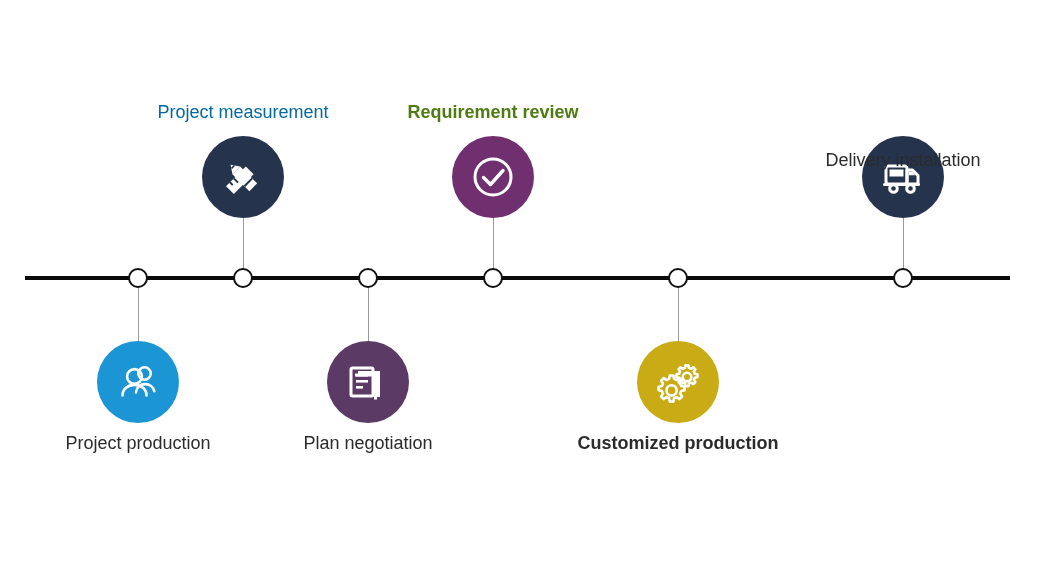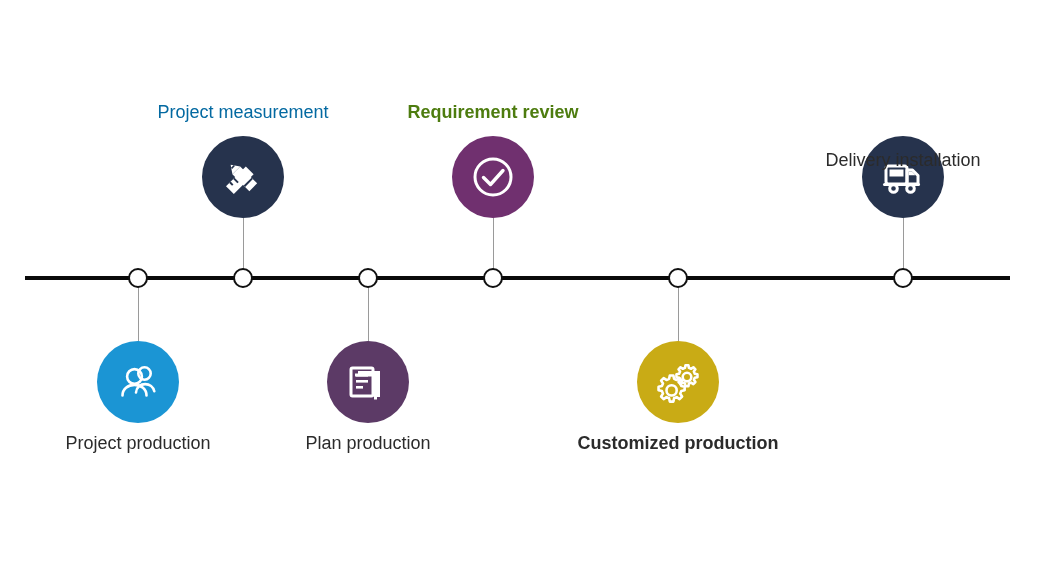--- a/index.html
+++ b/index.html
@@ -123,21 +123,21 @@
         <path d="M9 13.5 h22 v26 h-3 v-23 h-19 z" fill="#ffffff"></path>
 
         <rect x="5" y="8" width="22" height="28" rx="1.5" fill="none" stroke="#ffffff" stroke-width="3"></rect>
 
         <rect x="10" y="14" width="12" height="2.6" fill="#ffffff"></rect>
         <rect x="10" y="20" width="12" height="2.6" fill="#ffffff"></rect>
         <rect x="10" y="26" width="7" height="2.6" fill="#ffffff"></rect>
       </svg>
     </span>
   </div>
-  <div class="step-label" style="left: 368px; top: 432px; color: rgb(43, 43, 43);">Plan production</div>
+  <div class="step-label" style="left: 368px; top: 432px; color: rgb(43, 43, 43);">Plan negotiation</div>
 
   <div class="stem" style="left: 493px; width: 1px; background: rgb(154, 154, 154); top: 214px; height: 64px;"></div>
   <div class="node-dot" style="left: 483px; top: 268px; width: 20px; height: 20px; background: rgb(255, 255, 255); border-color: rgb(17, 17, 17);"></div>
   <div class="icon-circle" style="left: 452px; top: 136px; width: 82px; height: 82px; background: rgb(112, 48, 111);">
     <span>
       <svg width="46" height="46" viewBox="0 0 46 46" aria-hidden="true">
         <circle cx="23" cy="23" r="18" fill="none" stroke="#ffffff" stroke-width="3"></circle>
         <path d="M13.5 23.5 L20.5 30.5 L33 16.5" fill="none" stroke="#ffffff" stroke-width="3.4" stroke-linecap="round" stroke-linejoin="round"></path>
       </svg>
     </span>

